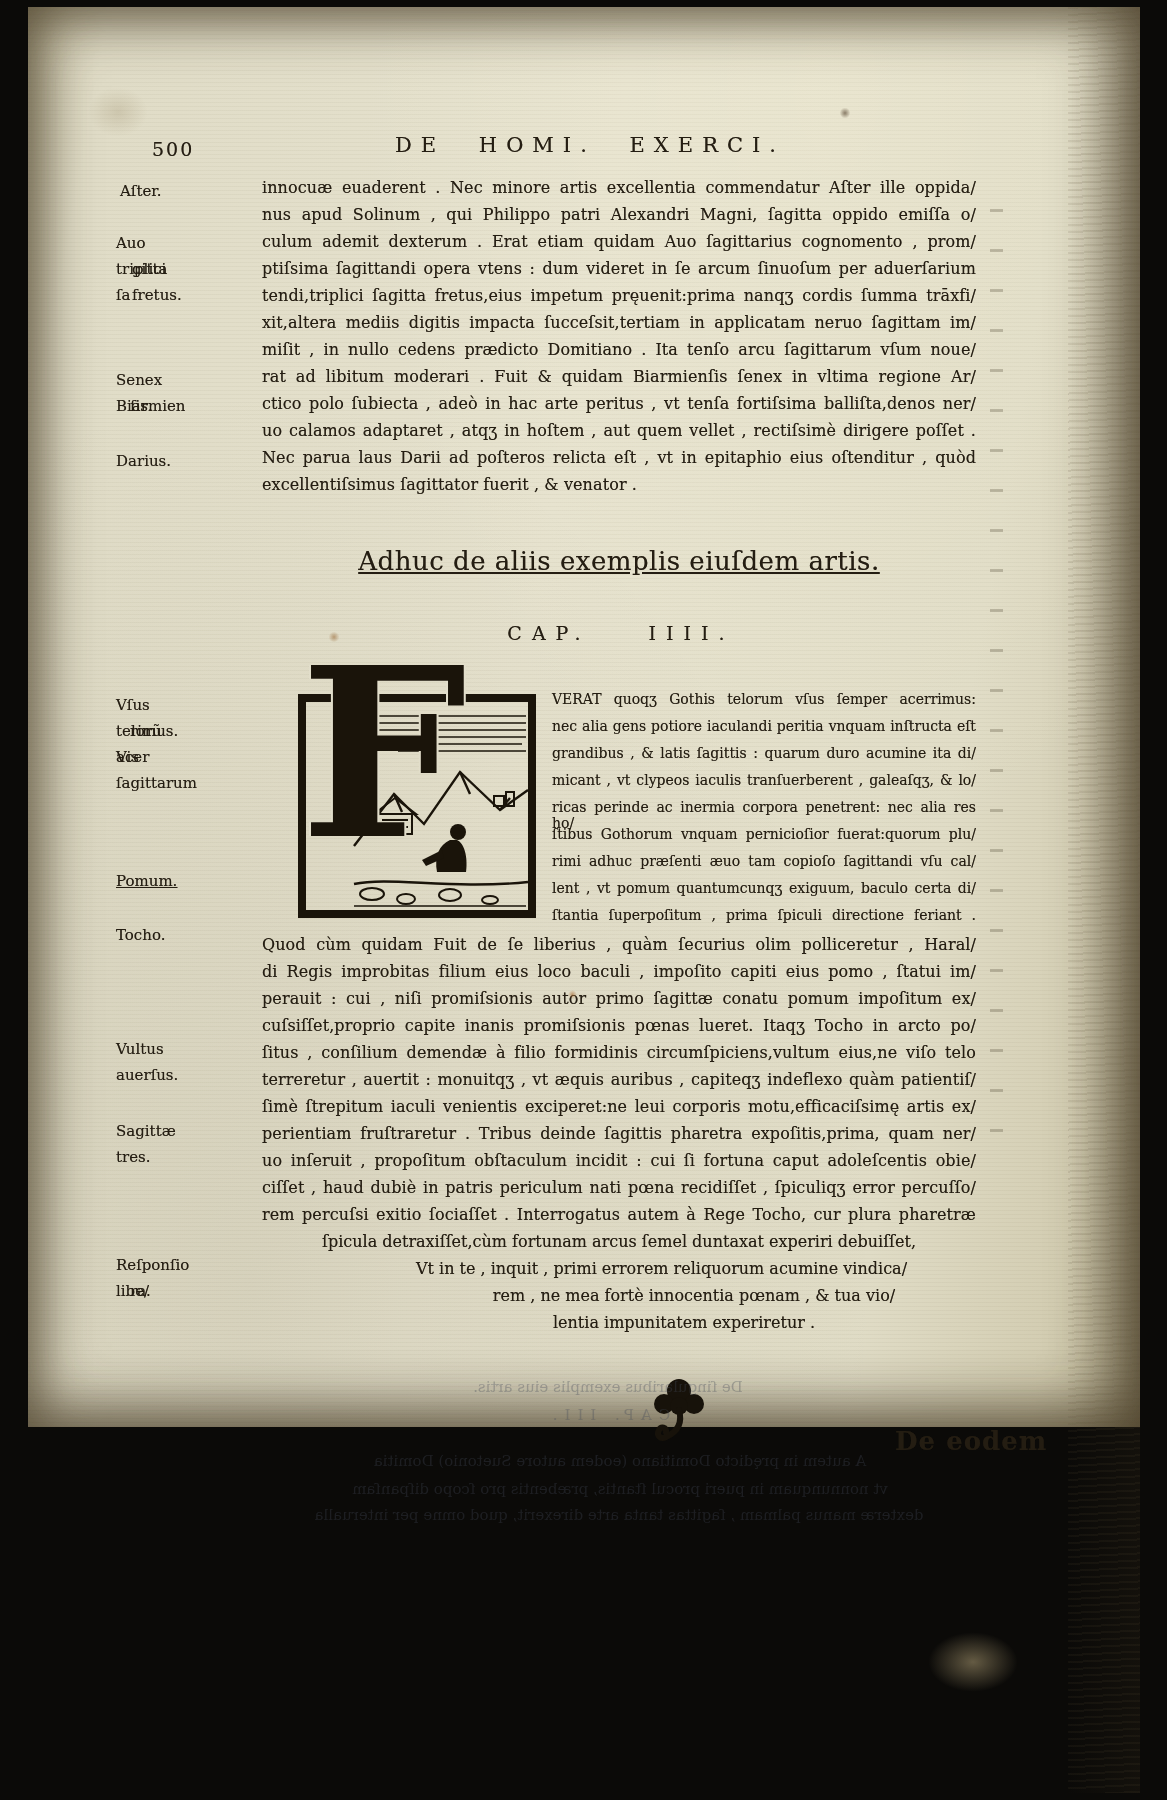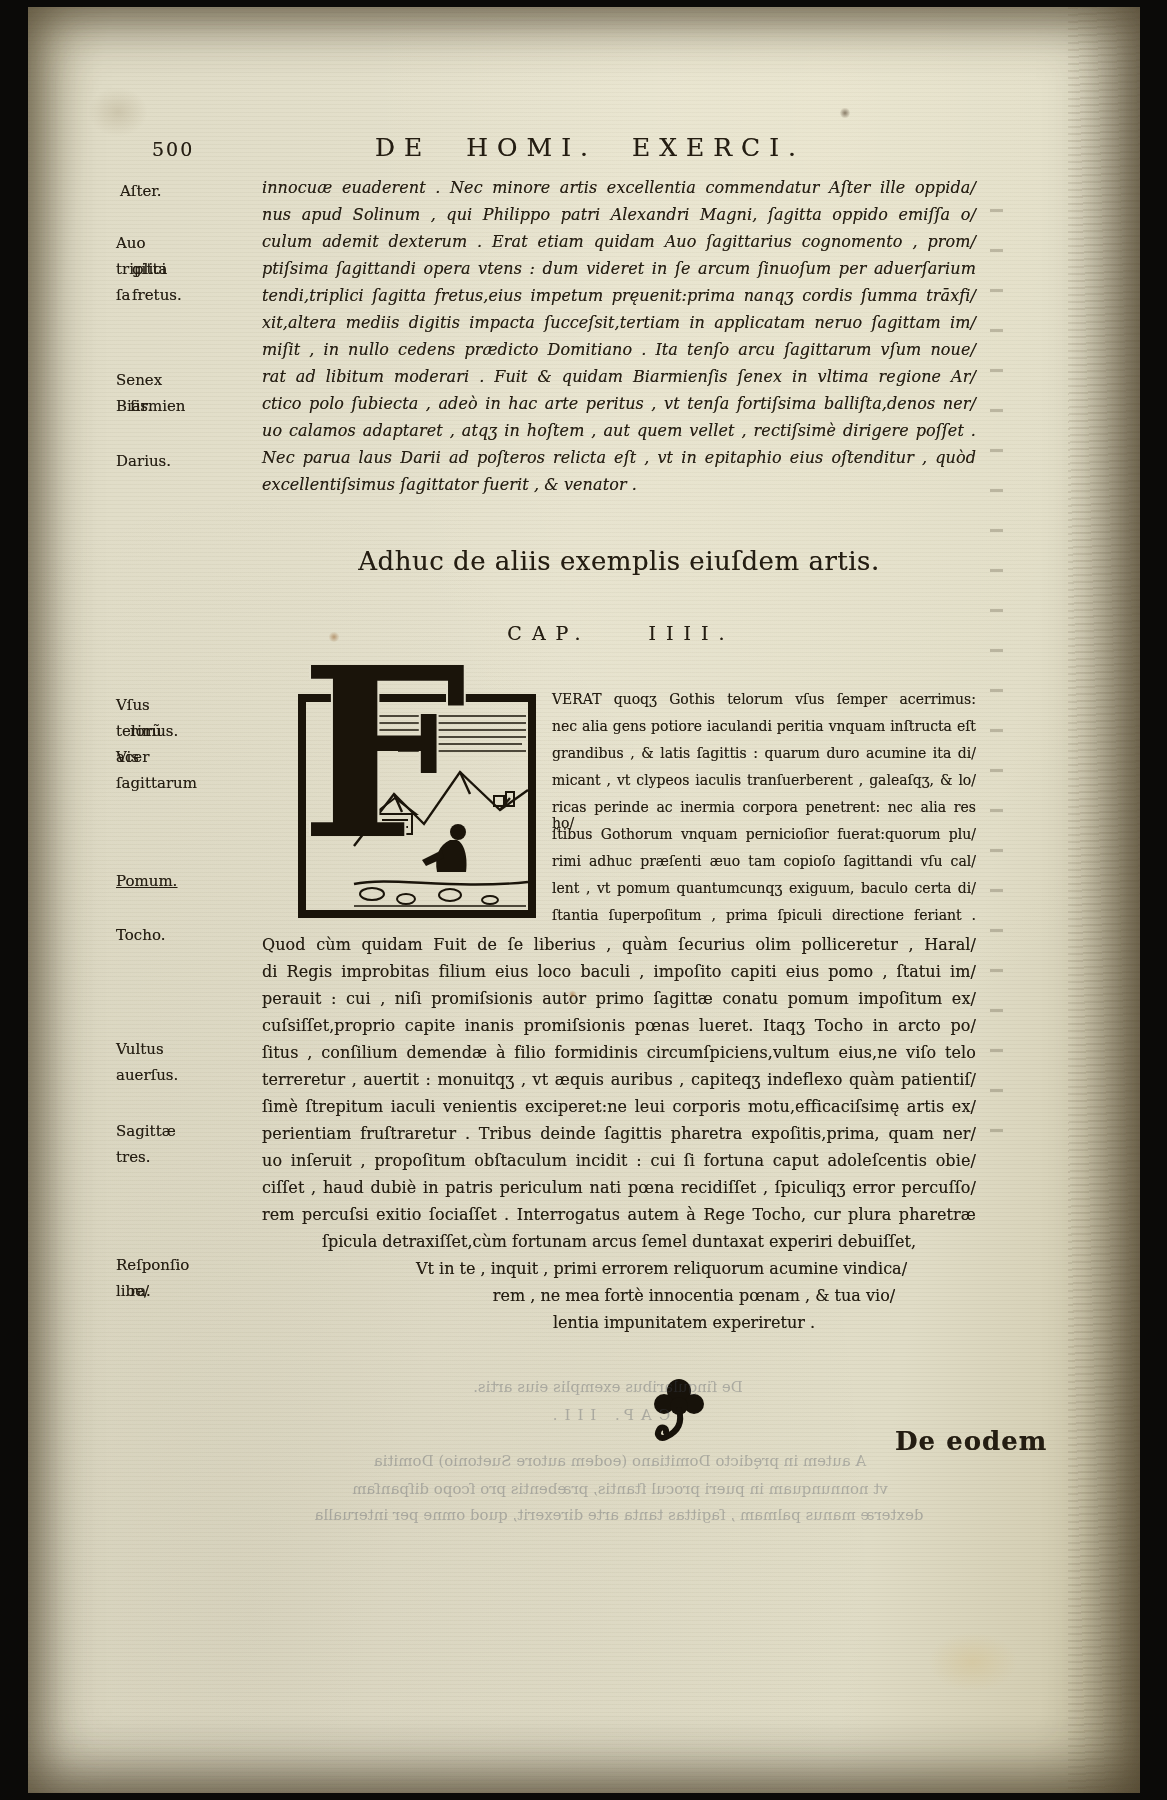--- a/index.html
+++ b/index.html
@@ -3,41 +3,41 @@
 <meta charset="utf-8">
 <style>
   html,body{margin:0;padding:0;}
   body{
     width:1167px;height:1800px;position:relative;overflow:hidden;
     background:#0b0a08;
     font-family:"DejaVu Serif","Liberation Serif",serif;
     color:#241d12;
   }
   .paper{
-    position:absolute;left:28px;top:7px;width:1112px;height:1786px;
+    position:absolute;left:28px;top:7px;width:1112px;height:1420px;
     background:
       radial-gradient(ellipse at 72% 6%, rgba(255,250,225,0.22), transparent 42%),
       radial-gradient(ellipse at 20% 90%, rgba(90,80,50,0.10), transparent 50%),
       repeating-linear-gradient(0deg, rgba(110,100,70,0.055) 0 1px, rgba(0,0,0,0) 1px 4px),
       linear-gradient(100deg,#cfcab1 0%,#e0dcc7 6%,#e6e2ce 45%,#e0dcc6 78%,#d3cdb2 92%,#bdb698 100%);
     box-shadow:
       inset 0 0 70px rgba(70,58,34,0.38),
       inset -32px 0 60px rgba(60,48,28,0.42),
       inset 22px 0 40px rgba(70,58,34,0.25),
       inset 0 -25px 50px rgba(60,50,30,0.30),
       inset 0 18px 35px rgba(70,58,34,0.22);
   }
   .abs{position:absolute;}
   .ink{color:#241d12;text-shadow:0 0 0.5px rgba(36,29,18,0.55);}
   .ln{height:27px;font-size:16px;text-align:justify;text-align-last:justify;letter-spacing:0.1px;}
   .ln.nj{text-align:left;text-align-last:auto;}
   .ln-n{height:27px;font-size:14px;text-align:justify;text-align-last:justify;}
   .folio{font-size:19px;letter-spacing:2px;}
-  .runtitle{font-size:25px;letter-spacing:9px;word-spacing:18px;text-align:center;}
-  .secheading{font-size:26px;text-align:center;letter-spacing:0.5px;}
+  .runtitle{font-size:21px;letter-spacing:9px;word-spacing:18px;text-align:center;}
+  .secheading{font-size:26px;text-align:center;letter-spacing:0.5px;text-decoration:underline;}
   .capline{font-size:19px;text-align:center;letter-spacing:10px;}
   .capnum{margin-left:58px;}
   .mnote{font-size:15px;line-height:26px;}
   .mnote.ind{margin-left:14px;}
   .tail{height:27px;font-size:16px;text-align:center;}
   .catchword{font-size:26px;font-weight:bold;letter-spacing:1px;}
   .ghost{
     color:rgba(68,74,88,0.33);transform:scaleX(-1);
     font-size:15px;text-align:center;text-shadow:none;
     filter:blur(0.4px);
@@ -78,21 +78,21 @@
     <div class="abs ink mnote ind" style="left:88px;top:711px;">rimus.</div>
     <div class="abs ink mnote" style="left:88px;top:737px;">Vis ſagittarum</div>
     <div class="abs ink mnote" style="left:88px;top:861px;text-decoration:underline;">Pomum.</div>
     <div class="abs ink mnote" style="left:88px;top:915px;">Tocho.</div>
     <div class="abs ink mnote" style="left:88px;top:1029px;">Vultus auerſus.</div>
     <div class="abs ink mnote" style="left:88px;top:1111px;">Sagittæ tres.</div>
     <div class="abs ink mnote" style="left:88px;top:1245px;">Reſponſio libe/</div>
     <div class="abs ink mnote ind" style="left:88px;top:1271px;">ra.</div>
   </div>
 
-  <div class="abs ink" style="left:234px;top:171px;width:714px;font-style:italic;">
+  <div class="abs ink" style="left:234px;top:171px;width:714px;">
     <div class="ln">innocuæ euaderent . Nec minore artis excellentia commendatur Aſter ille oppida/</div>
     <div class="ln">nus apud Solinum , qui Philippo patri Alexandri Magni, ſagitta oppido emiſſa o/</div>
     <div class="ln">culum ademit dexterum . Erat etiam quidam Auo ſagittarius cognomento , prom/</div>
     <div class="ln">ptiſsima ſagittandi opera vtens : dum videret in ſe arcum ſinuoſum per aduerſarium</div>
     <div class="ln">tendi,triplici ſagitta fretus,eius impetum pręuenit:prima nanqʒ cordis ſumma trāxfi/</div>
     <div class="ln">xit,altera mediis digitis impacta ſucceſsit,tertiam in applicatam neruo ſagittam im/</div>
     <div class="ln">miſit , in nullo cedens prædicto Domitiano . Ita tenſo arcu ſagittarum vſum noue/</div>
     <div class="ln">rat ad libitum moderari . Fuit &amp; quidam Biarmienſis ſenex in vltima regione Ar/</div>
     <div class="ln">ctico polo ſubiecta , adeò in hac arte peritus , vt tenſa fortiſsima balliſta,denos ner/</div>
     <div class="ln">uo calamos adaptaret , atqʒ in hoſtem , aut quem vellet , rectiſsimè dirigere poſſet .</div>

